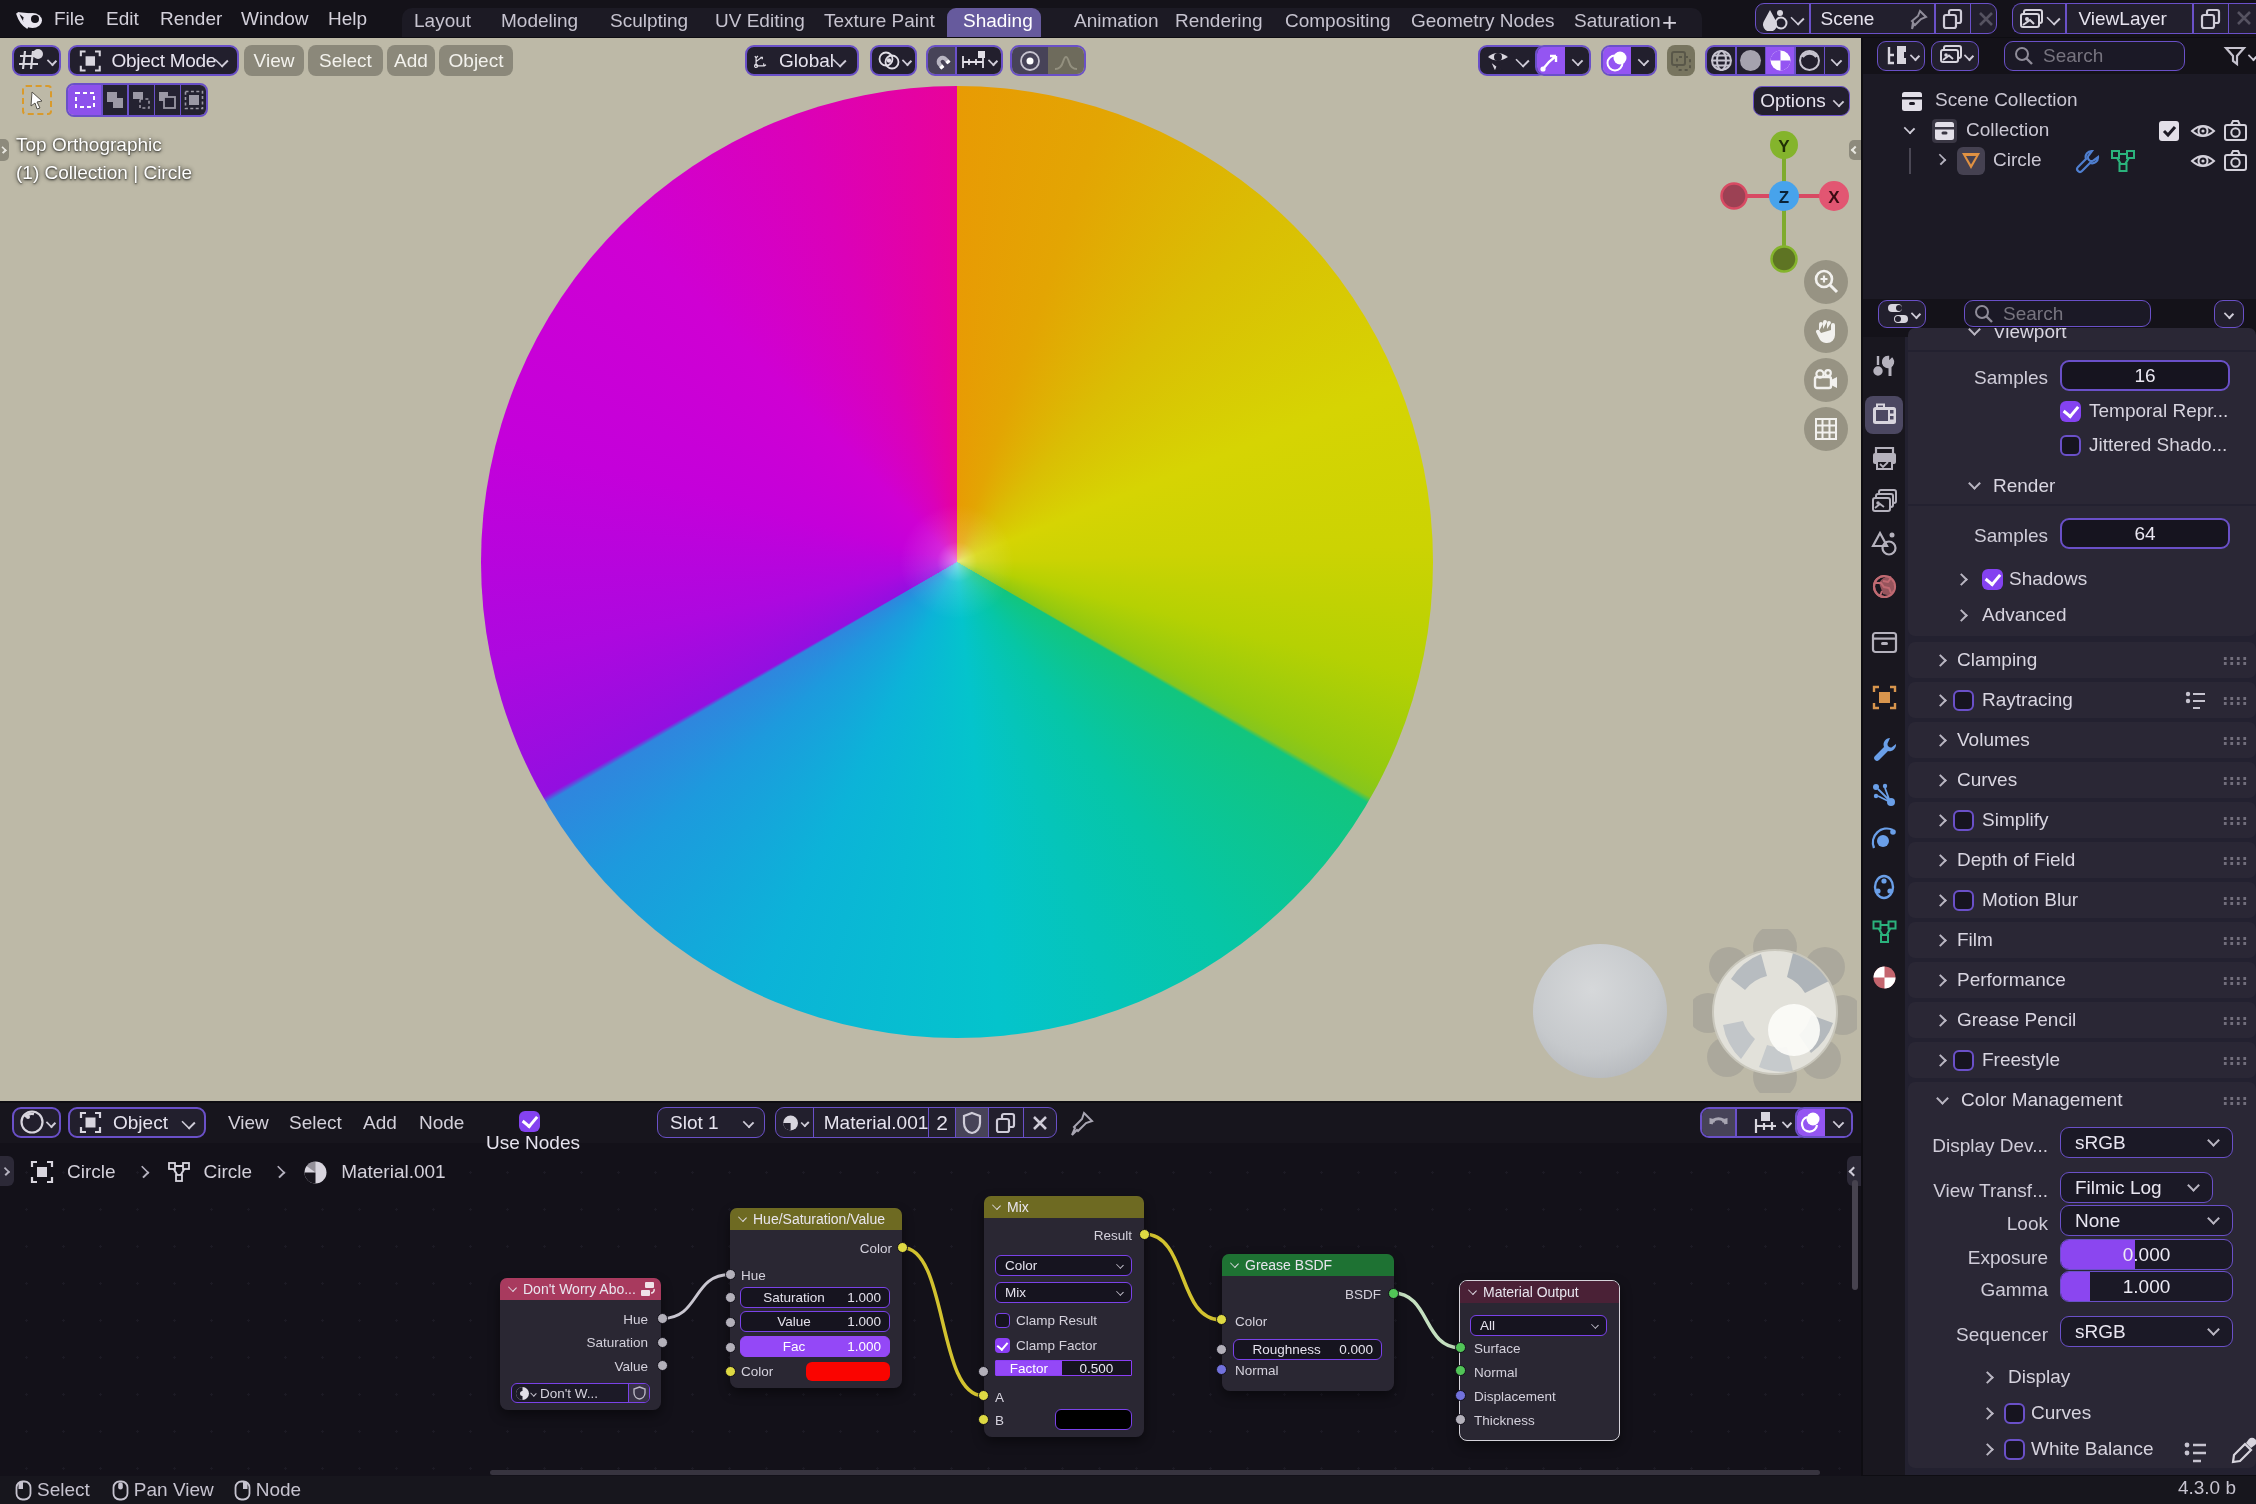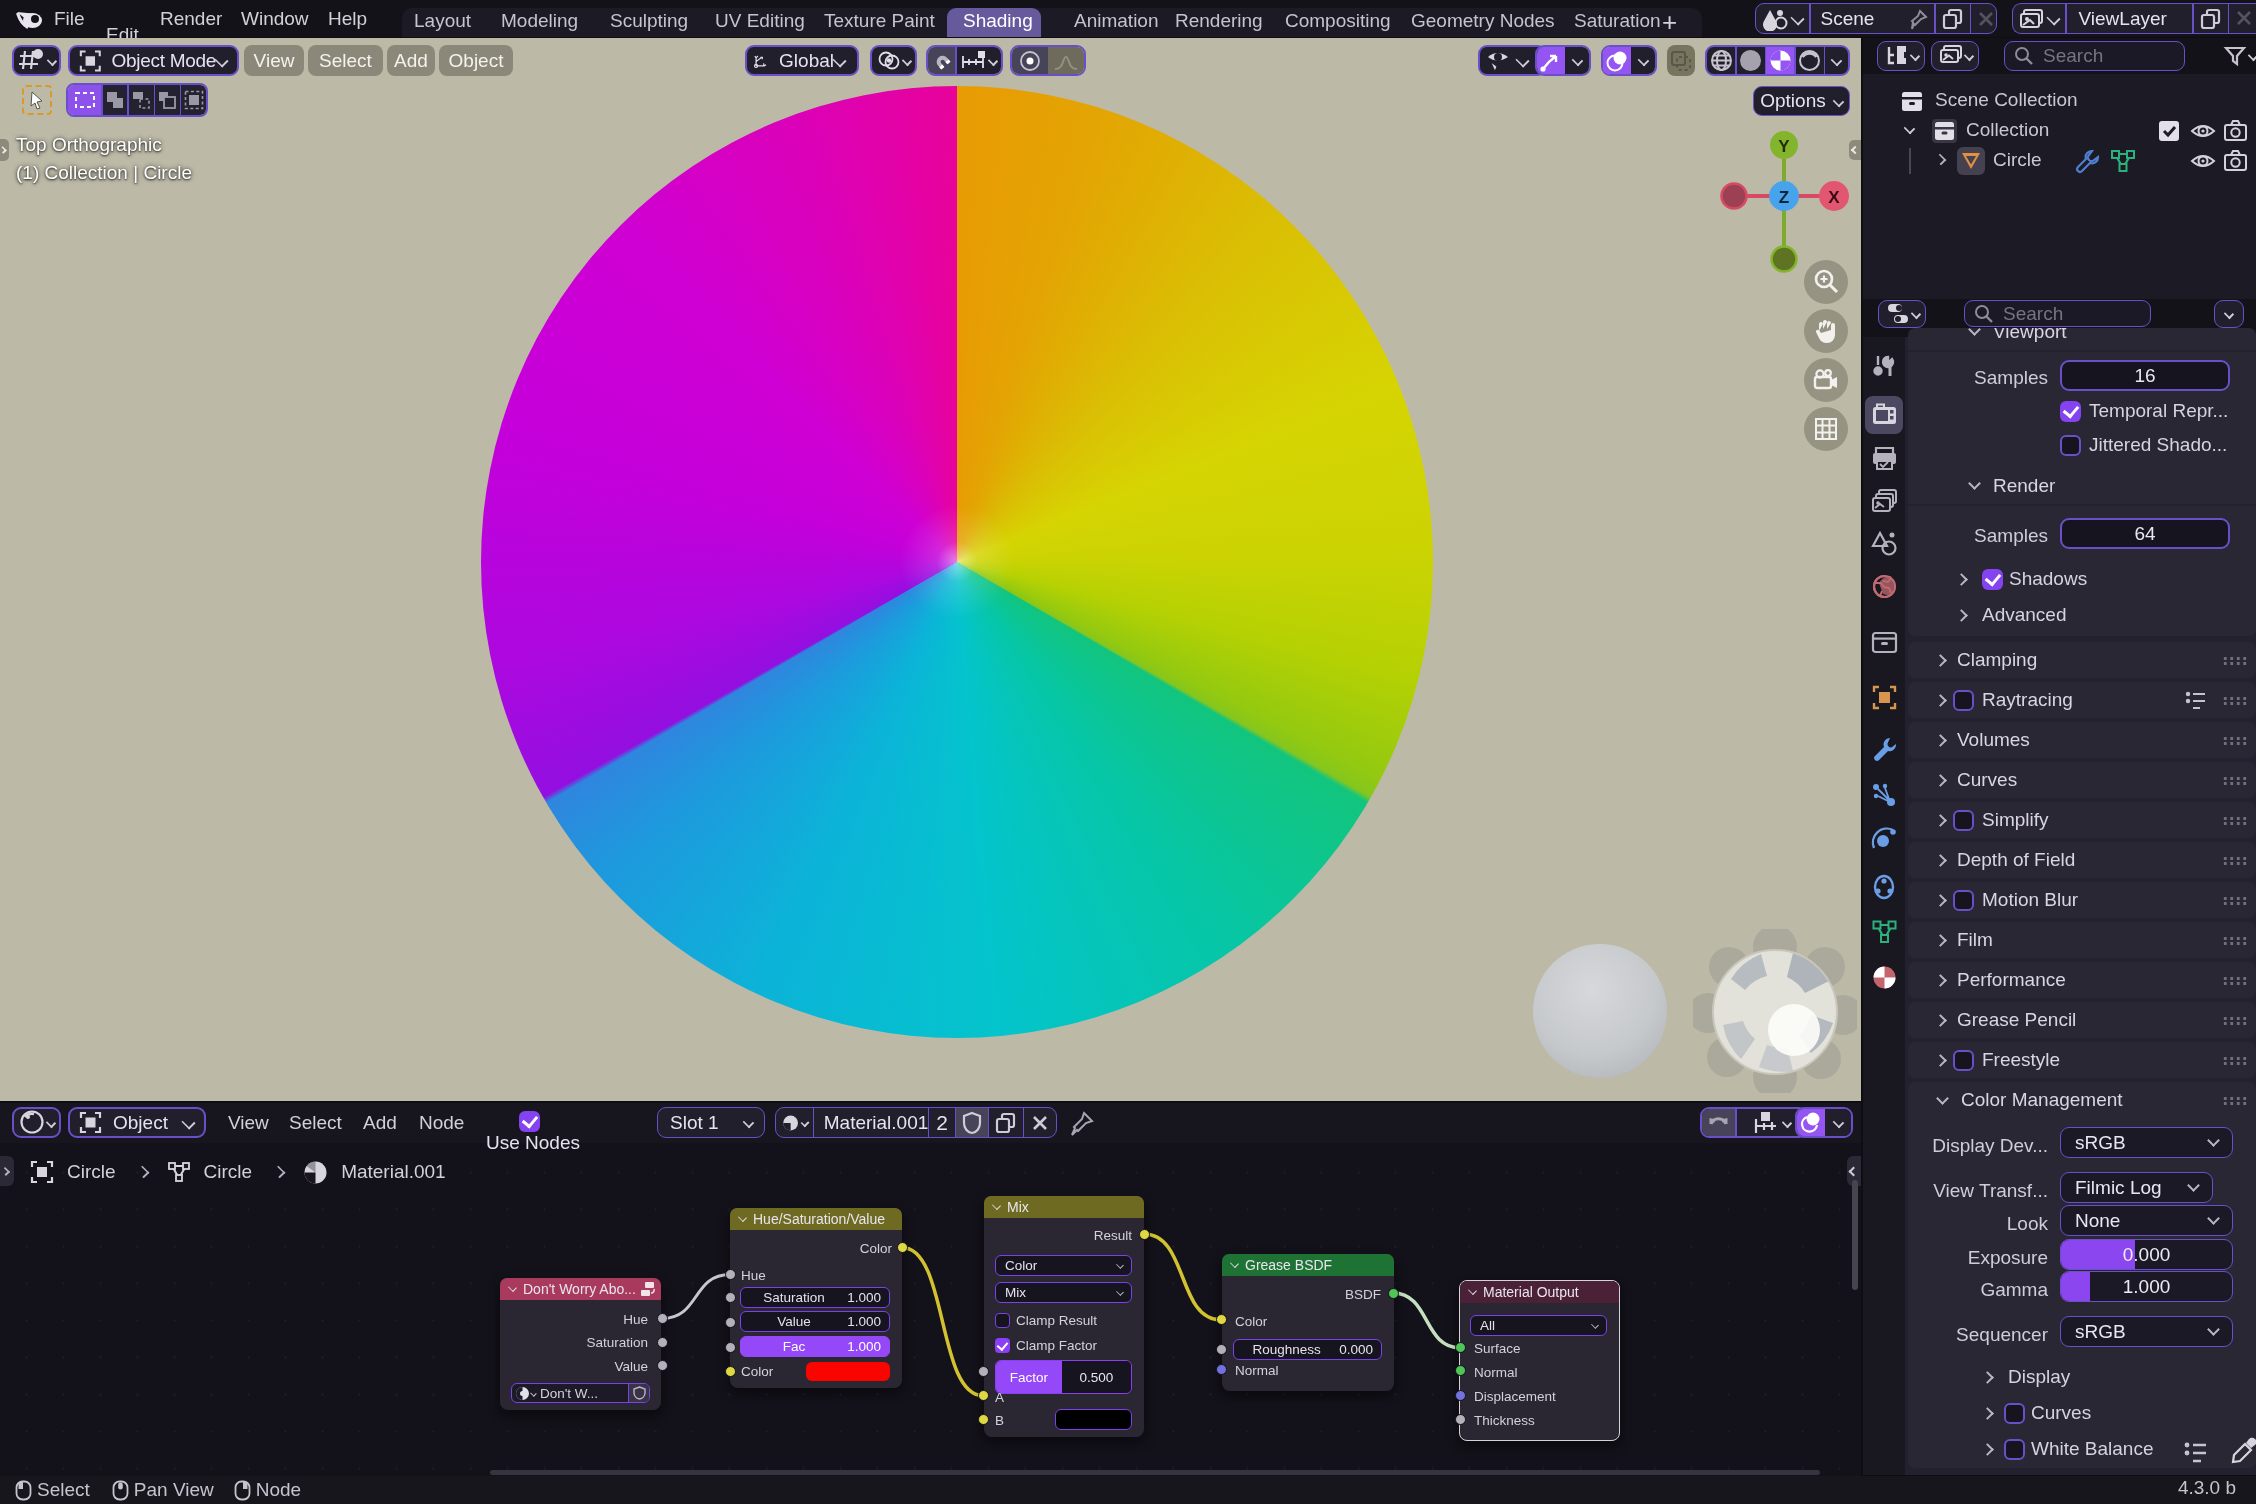--- a/index.html
+++ b/index.html
@@ -37,21 +37,21 @@
 <div class="abs" style="left:0;top:0;width:2256px;height:37px;background:#141219;"></div>
 <div id="topbar" style="font-size:19px;">
   <div class="abs" style="left:402px;top:8px;width:1300px;height:29px;background:#1c1a24;border-radius:10px 10px 0 0;"></div>
   <svg class="abs" style="left:16px;top:9px;" width="28" height="21" viewBox="0 0 28 21">
     <ellipse cx="16.5" cy="11.5" rx="9.5" ry="7.5" fill="#e8e5ee"></ellipse>
     <circle cx="19" cy="10" r="4" fill="#141219"></circle>
     <path d="M1 3 L16 4.5 L9 9.5 Z" fill="#e8e5ee"></path>
     <path d="M1.5 4 Q5 15 12 18.5" stroke="#e8e5ee" stroke-width="3.2" fill="none"></path>
   </svg>
   <div class="abs" style="left:54px;top:8px;color:#d3d0da;">File</div>
-  <div class="abs" style="left:106px;top:24px;color:#d3d0da;">Edit</div>
+  <div class="abs" style="left:106px;top:8px;color:#d3d0da;">Edit</div>
   <div class="abs" style="left:160px;top:8px;color:#d3d0da;">Render</div>
   <div class="abs" style="left:241px;top:8px;color:#d3d0da;">Window</div>
   <div class="abs" style="left:328px;top:8px;color:#d3d0da;">Help</div>
   <div class="abs" style="left:947px;top:8px;width:94px;height:29px;background:#665a9d;border-radius:9px 9px 0 0;"></div>
   <div class="abs" style="left:0;top:10px;width:2256px;color:#c6c3cf;">
     <span class="abs" style="left:414px;">Layout</span>
     <span class="abs" style="left:501px;">Modeling</span>
     <span class="abs" style="left:610px;">Sculpting</span>
     <span class="abs" style="left:715px;">UV Editing</span>
     <span class="abs" style="left:824px;">Texture Paint</span>
@@ -914,21 +914,21 @@
         <span class="nfchev"></span>
       </div>
     <div class="abs row" style="left:11px;top:117px;">
         <span class="ncb"></span>
         <span class="nct">Clamp Result</span>
       </div>
     <div class="abs row" style="left:11px;top:142px;">
         <span class="ncbon"></span>
         <span class="nct">Clamp Factor</span>
       </div>
-    <div class="abs" style="left:11px;top:164px;width:137px;height:34px;border:1.5px solid #8b3ef5;border-radius:6px;overflow:hidden;display:flex;">
+    <div class="abs" style="left:11px;top:164px;width:137px;height:16px;border:1.5px solid #8b3ef5;border-radius:1px;overflow:hidden;display:flex;">
       <span style="width:66px;background:#9448f7;color:#fff;display:flex;align-items:center;justify-content:center;font-size:13.5px;">Factor</span>
       <span style="flex:1;background:#16141f;color:#e9e6f1;display:flex;align-items:center;justify-content:center;font-size:13.5px;">0.500</span>
     </div>
     <div class="nlab" style="left:11px;top:194px;">A</div>
     <div class="nlab" style="left:11px;top:217px;">B</div>
     <div class="abs" style="left:71px;top:213px;width:77px;height:21px;background:#000;border:1.5px solid #7a42e8;border-radius:6px;"></div>
   </div>
 
   <div class="node" style="left:1222px;top:151px;width:172px;height:137px;">
     <div class="nhead" style="background:#1e7233;">

